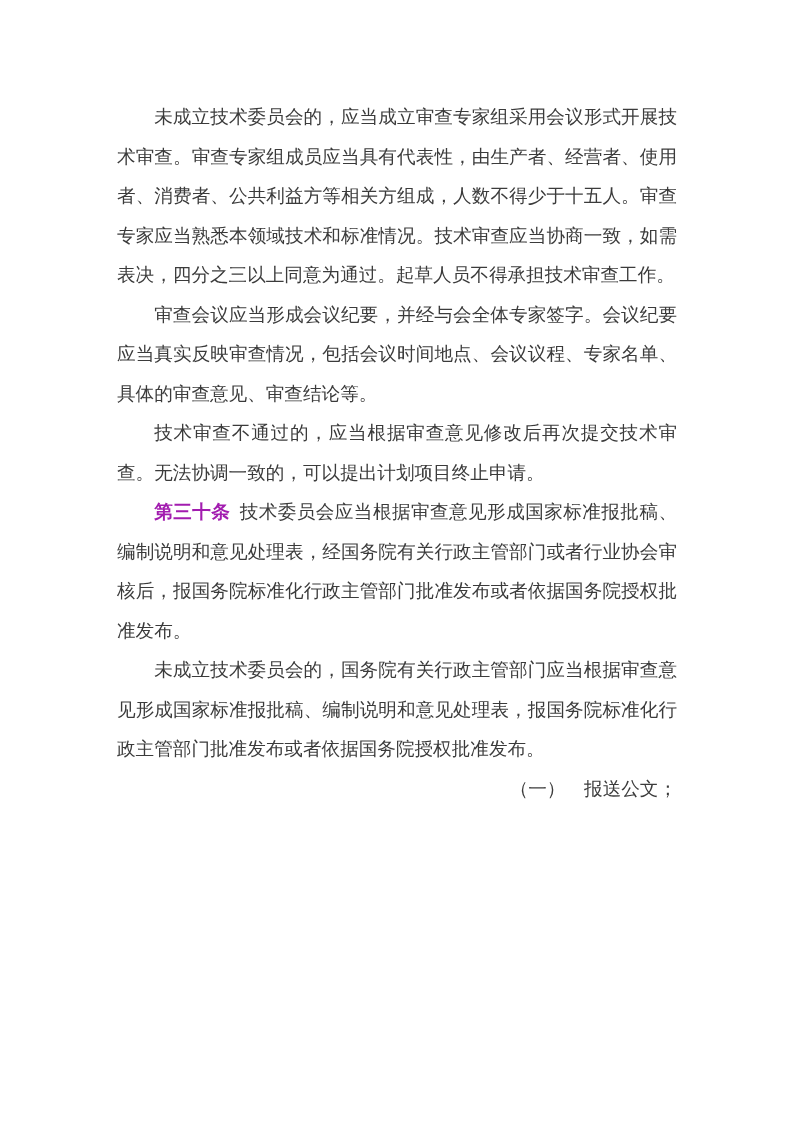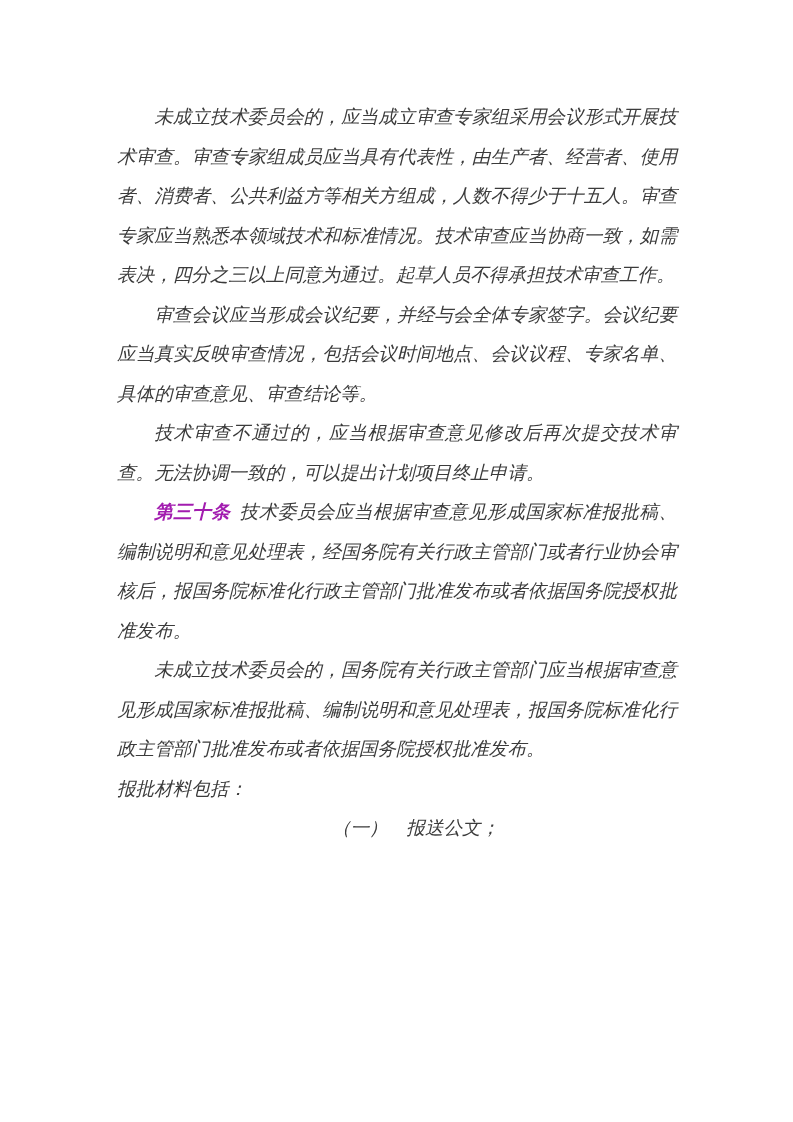--- a/index.html
+++ b/index.html
@@ -12,21 +12,20 @@
       width: 793px;
       height: 1122px;
       overflow: hidden;
       font-family: "Liberation Sans", "DejaVu Sans", sans-serif;
     }
     .page {
       position: relative;
       width: 778px;
       height: 1122px;
       background: #ffffff;
-      font-style: italic;
     }
     
     .content {
       position: absolute;
       left: 117px;
       top: 97px;
       width: 560px;
       color: #3b3b3b;
       font-size: 18.6px;
       line-height: 39.5px;
@@ -42,41 +41,40 @@
     .content p.no-indent {
       text-indent: 0;
     }
     .article-no {
       font-weight: bold;
       color: #a21caf;
       margin-right: 0.5em;
     }
     .list-item {
       text-indent: 2.2em;
-      text-align: center;
+      text-align: right;
     }
   </style>
 </head>
 <body>
 
 <div class="page">
   <div class="content">
 
     <p>未成立技术委员会的，应当成立审查专家组采用会议形式开展技术审查。审查专家组成员应当具有代表性，由生产者、经营者、使用者、消费者、公共利益方等相关方组成，人数不得少于十五人。审查专家应当熟悉本领域技术和标准情况。技术审查应当协商一致，如需表决，四分之三以上同意为通过。起草人员不得承担技术审查工作。</p>
 
     <p>审查会议应当形成会议纪要，并经与会全体专家签字。会议纪要应当真实反映审查情况，包括会议时间地点、会议议程、专家名单、具体的审查意见、审查结论等。</p>
 
     <p>技术审查不通过的，应当根据审查意见修改后再次提交技术审查。无法协调一致的，可以提出计划项目终止申请。</p>
 
     <p>
       <span class="article-no">第三十条</span><span>技术委员会应当根据审查意见形成国家标准报批稿、编制说明和意见处理表，经国务院有关行政主管部门或者行业协会审核后，报国务院标准化行政主管部门批准发布或者依据国务院授权批准发布。</span>
     </p>
 
     <p>未成立技术委员会的，国务院有关行政主管部门应当根据审查意见形成国家标准报批稿、编制说明和意见处理表，报国务院标准化行政主管部门批准发布或者依据国务院授权批准发布。</p>
 
-    <p class="no-indent">报批材料包括：</p>
 
     <div>
       <p class="list-item">（一）　报送公文；</p>
     </div>
 
   </div>
 </div>
 
 </body></html>

